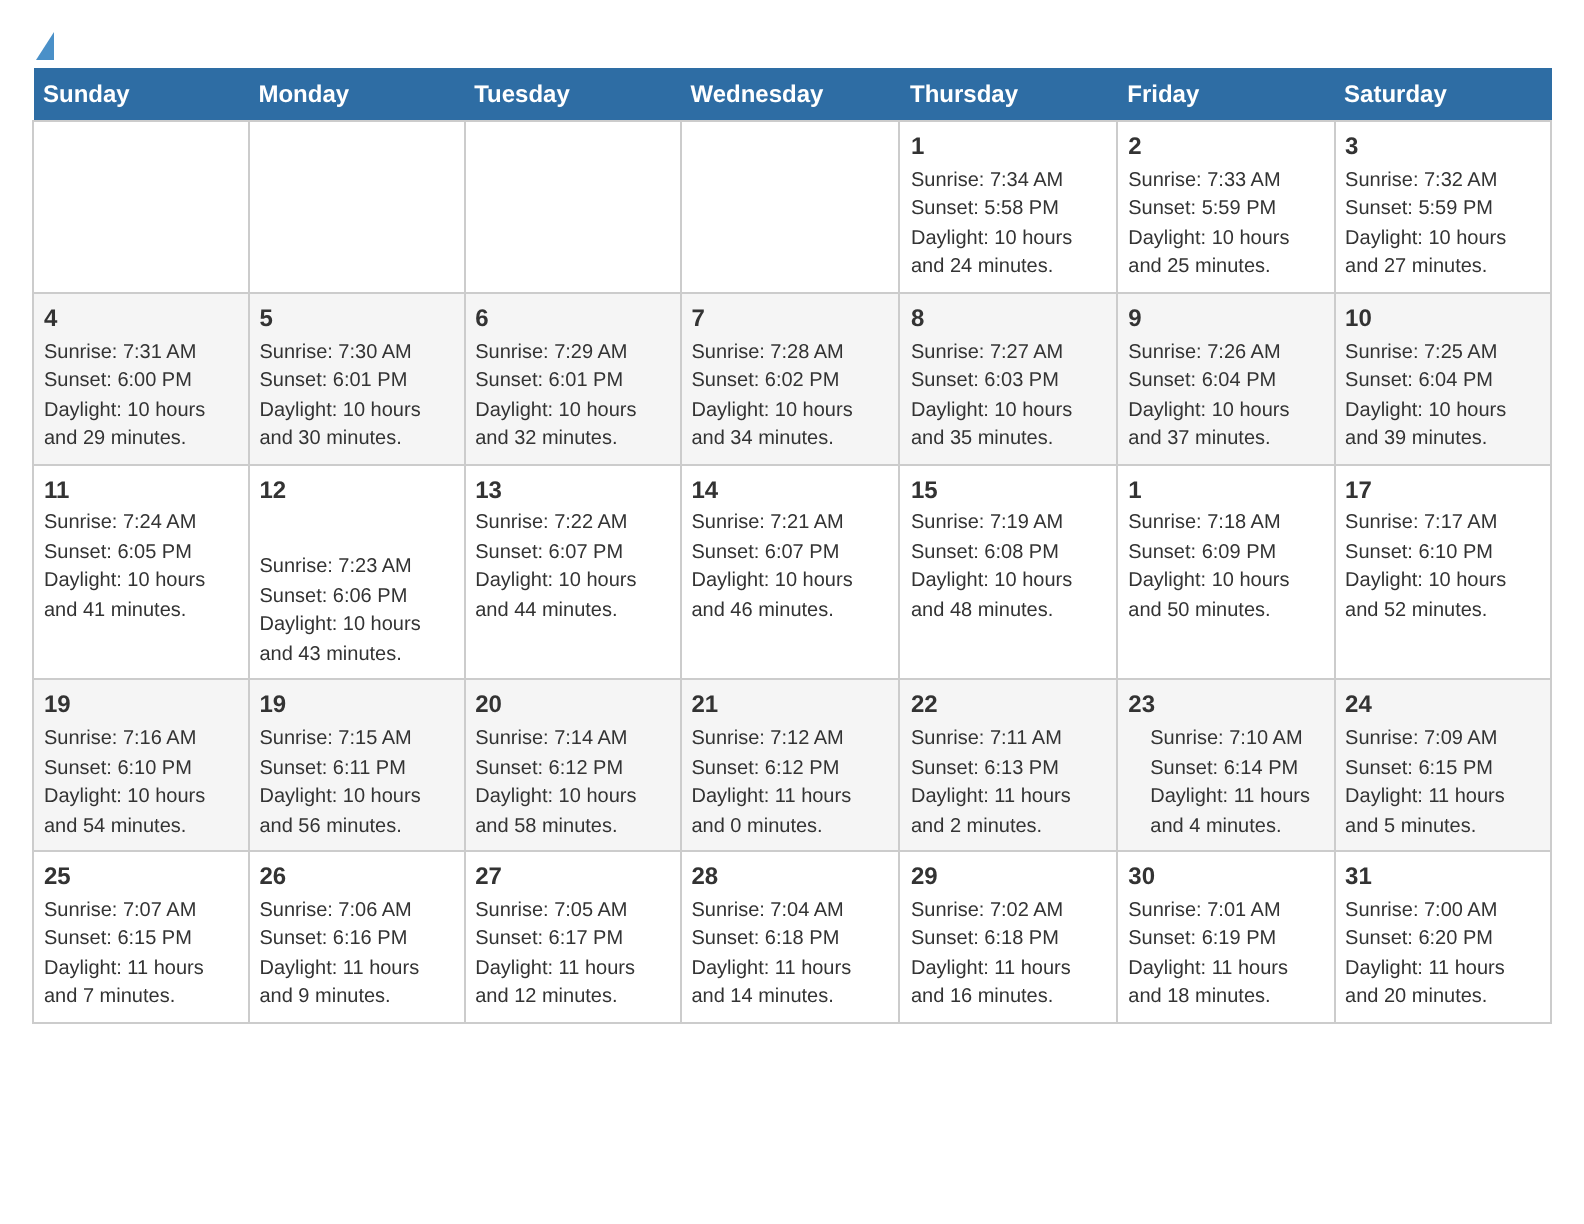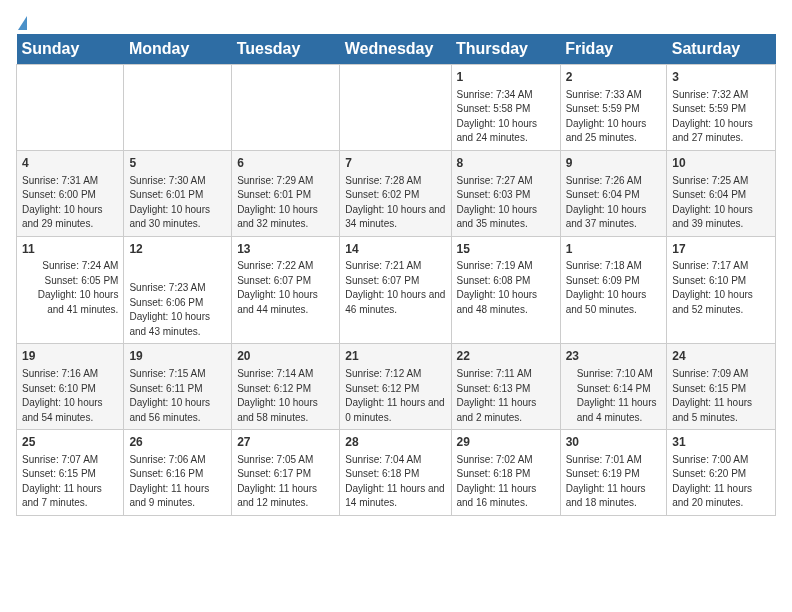--- a/index.html
+++ b/index.html
@@ -36,21 +36,21 @@
     table {
       width: 100%;
       border-collapse: collapse;
       font-size: 11px;
     }
     thead tr th {
       background-color: #2e6da4;
       color: #fff;
       text-align: left;
       padding: 6px 5px;
-      font-size: 16px;
+      font-size: 12px;
       font-weight: bold;
     }
     tbody tr td {
       border: 1px solid #ccc;
       vertical-align: top;
       padding: 4px 5px;
       width: 113px;
       min-height: 70px;
       height: 80px;
       background: #fff;
@@ -169,21 +169,21 @@
         <td>
           <div class="day-number">10</div>
           <div class="day-info" style="white-space: pre-line;">Sunrise: 7:25 AM
 Sunset: 6:04 PM
 Daylight: 10 hours and 39 minutes.</div>
         </td>
       </tr>
       <tr>
         <td>
           <div class="day-number">11</div>
-          <div class="day-info" style="white-space: pre-line; text-align: right;">Sunrise: 7:24 AM
+          <div class="day-info" style="white-space: pre-line;">Sunrise: 7:24 AM
 Sunset: 6:05 PM
 Daylight: 10 hours and 41 minutes.</div>
         </td>
         <td>
           <div class="day-number">12</div>
           <div class="day-info" style="white-space: pre-line; margin-top: 24px;">Sunrise: 7:23 AM
 Sunset: 6:06 PM
 Daylight: 10 hours and 43 minutes.</div>
         </td>
         <td>

